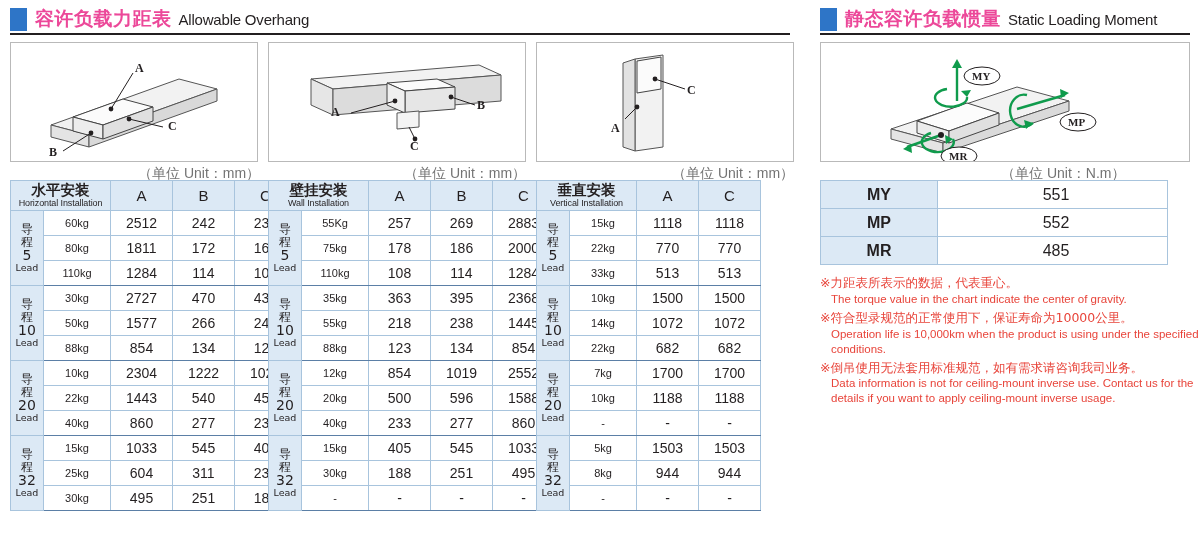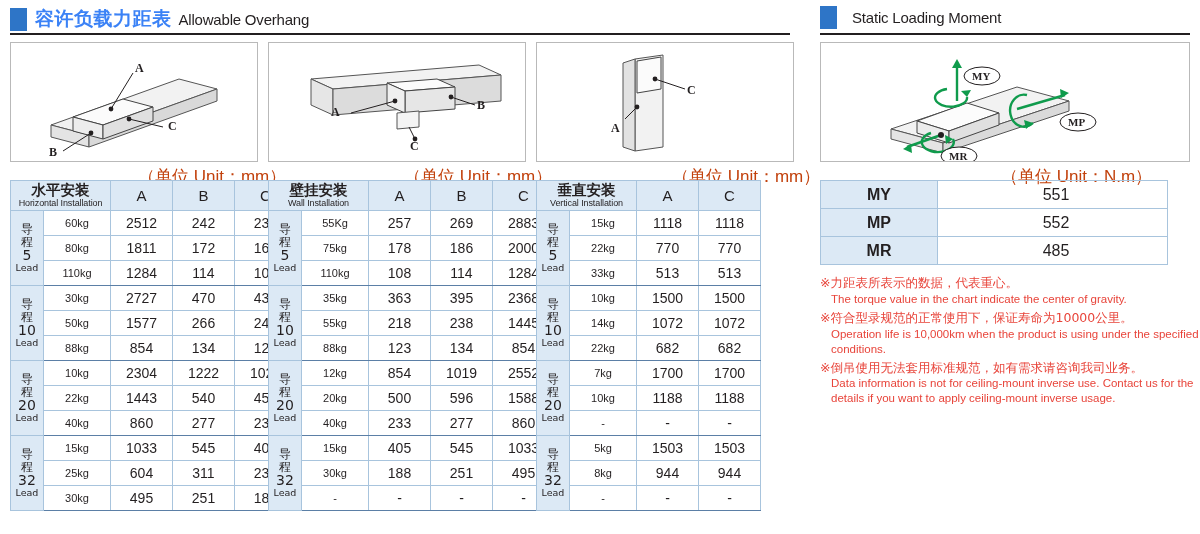--- a/index.html
+++ b/index.html
@@ -13,37 +13,37 @@
     overflow:hidden;
   }
   .page { position:relative; width:1200px; height:534px; }
 
   
   .sec-header { position:absolute; display:flex; align-items:center; }
   .sec-header .bluebar {
     width:17px; height:23px; background:#2e75c7; margin-right:8px;
   }
   .sec-header .cn {
-    font-size:19px; font-weight:bold; letter-spacing:0.5px; color:#3b82f6;
+    font-size:19px; font-weight:bold; letter-spacing:0.5px; color:#ec4899;
     font-family:Liberation Sans, sans-serif;
   }
   .sec-header .en {
     font-size:15px; color:#231f20; margin-left:7px; letter-spacing:-0.2px;
     font-family:"Liberation Sans", sans-serif;
   }
   .hdr-rule {
     position:absolute; height:2px; background:#231f20;
   }
 
   
   .illus {
     position:absolute; border:1px solid #b9b9b9; background:#fff;
   }
   .unit-label {
-    position:absolute; font-size:17px; color:#c2410c;
+    position:absolute; font-size:14px; color:#737373;
     font-family:"Liberation Sans", sans-serif; white-space:nowrap;
   }
 
   
   table.t {
     position:absolute;
     border-collapse:collapse;
     font-family:"Liberation Sans", sans-serif;
     font-size:14px;
     background:#fff;
@@ -110,20 +110,21 @@
 
   <div class="sec-header" style="left:10px; top:6px;">
     <div class="bluebar"></div>
     <div class="cn">容许负载力距表</div>
     <div class="en">Allowable Overhang</div>
   </div>
   <div class="hdr-rule" style="left:10px; top:33px; width:780px;"></div>
 
   <div class="sec-header" style="left:820px; top:6px;">
     <div class="bluebar"></div>
+    <div class="cn">静态容许负载惯量</div>
     <div class="en">Static Loading Moment</div>
   </div>
   <div class="hdr-rule" style="left:820px; top:33px; width:370px;"></div>
 
   <div class="illus" style="left:10px; top:42px; width:248px; height:120px;">
     <svg width="246" height="118" viewBox="0 0 246 118">
 
       <polygon points="40,82 168,36 206,46 78,92" fill="#f2f2f2" stroke="#555" stroke-width="1"></polygon>
       <polygon points="40,82 78,92 78,104 40,94" fill="#e4e4e4" stroke="#555" stroke-width="1"></polygon>
       <polygon points="78,92 206,46 206,58 78,104" fill="#d9d9d9" stroke="#555" stroke-width="1"></polygon>

